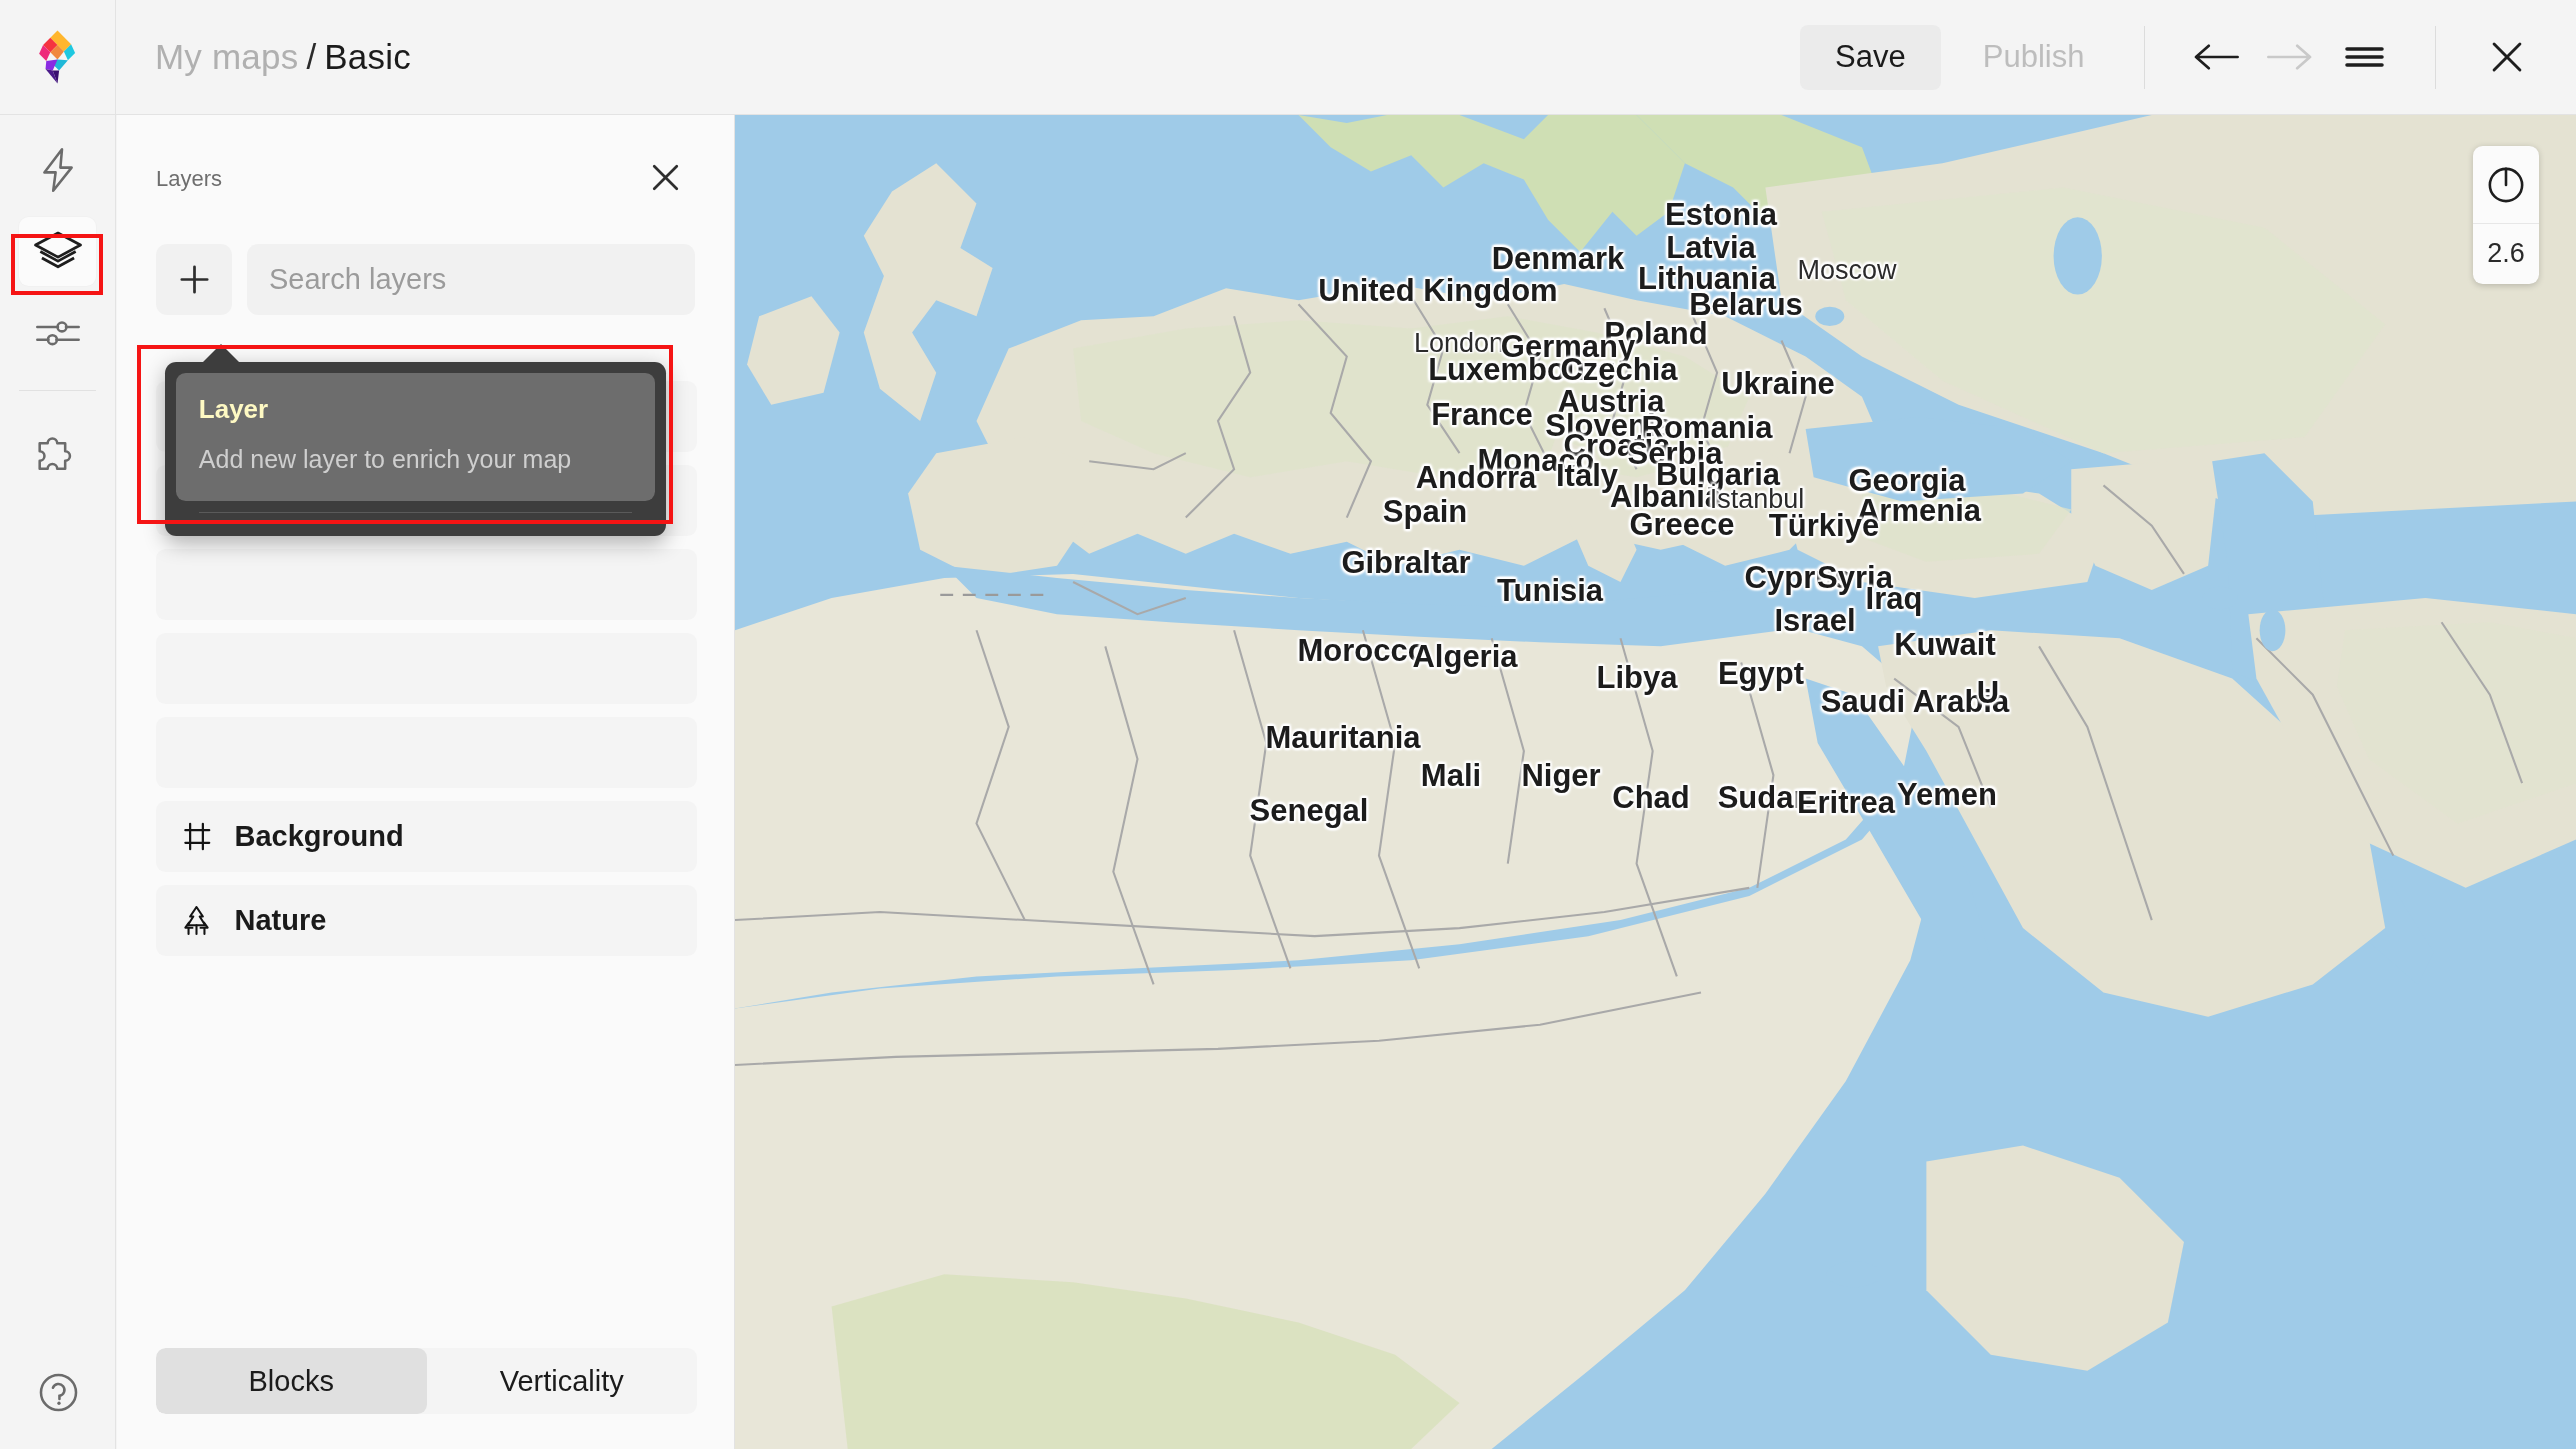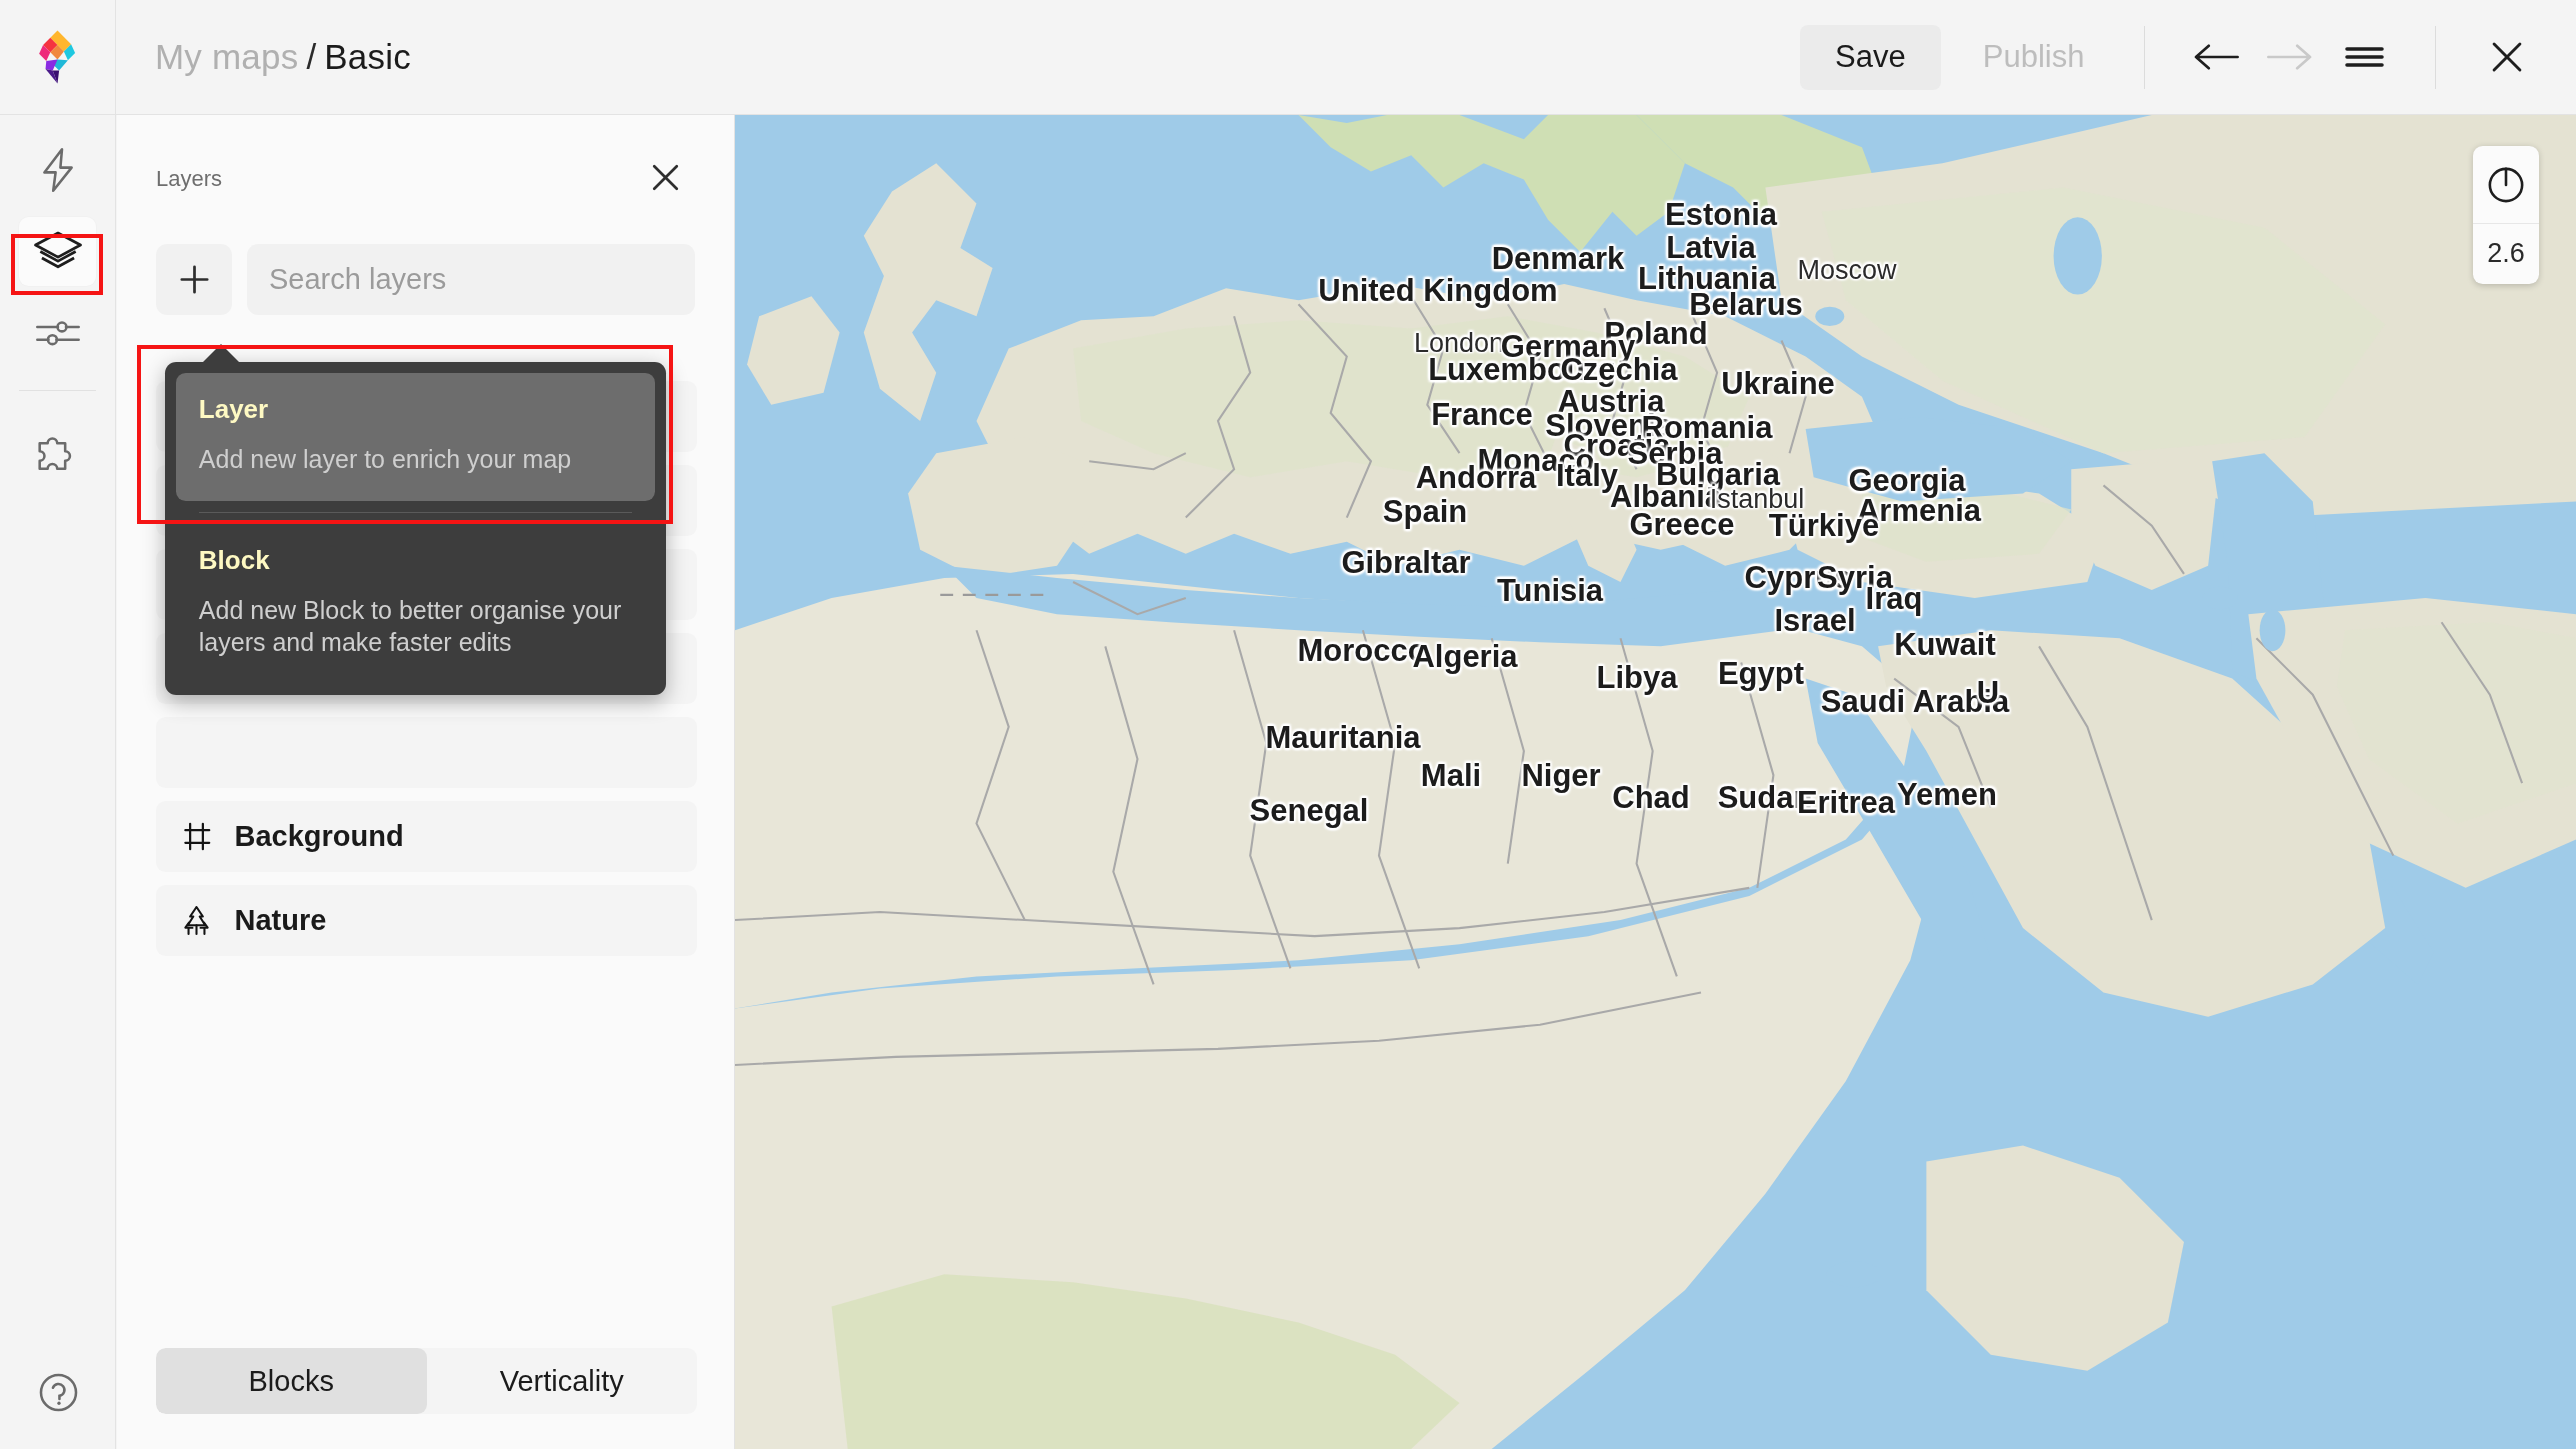--- a/index.html
+++ b/index.html
@@ -368,24 +368,20 @@
   <div class="popover">
     <div class="popover-arrow"></div>
 
     <div class="pop-item hl">
       <div class="pop-title">Layer</div>
       <div class="pop-desc">Add new layer to enrich your map</div>
     </div>
 
     <div class="pop-div"></div>
 
-    <div class="pop-item">
-      <div class="pop-title">Block</div>
-      <div class="pop-desc">Add new Block to better organise your layers and make faster edits</div>
-    </div>
   </div>
 
   <div class="annot" style="left:10.5px; top:234px; width:92px; height:61px;"></div>
   <div class="annot" style="left:137px; top:345px; width:536px; height:179px;"></div>
 
   <div class="map">
 
     <svg width="1841" height="1334" viewBox="0 0 2287 1657">
       <defs>
         <clipPath id="mclip">

